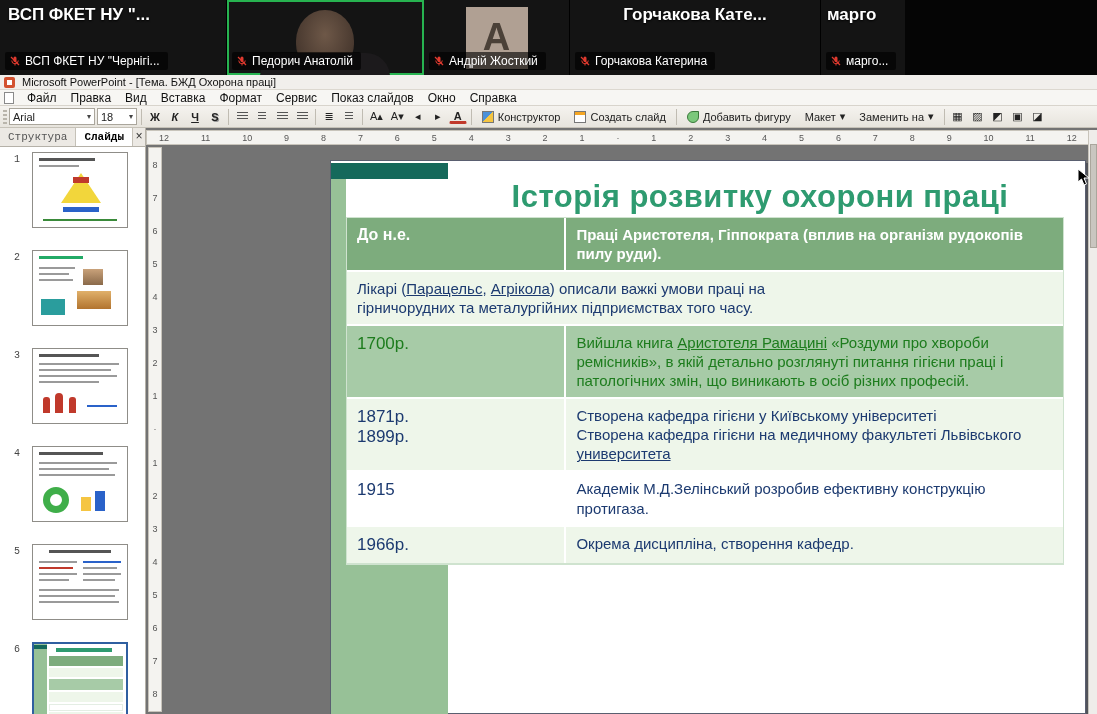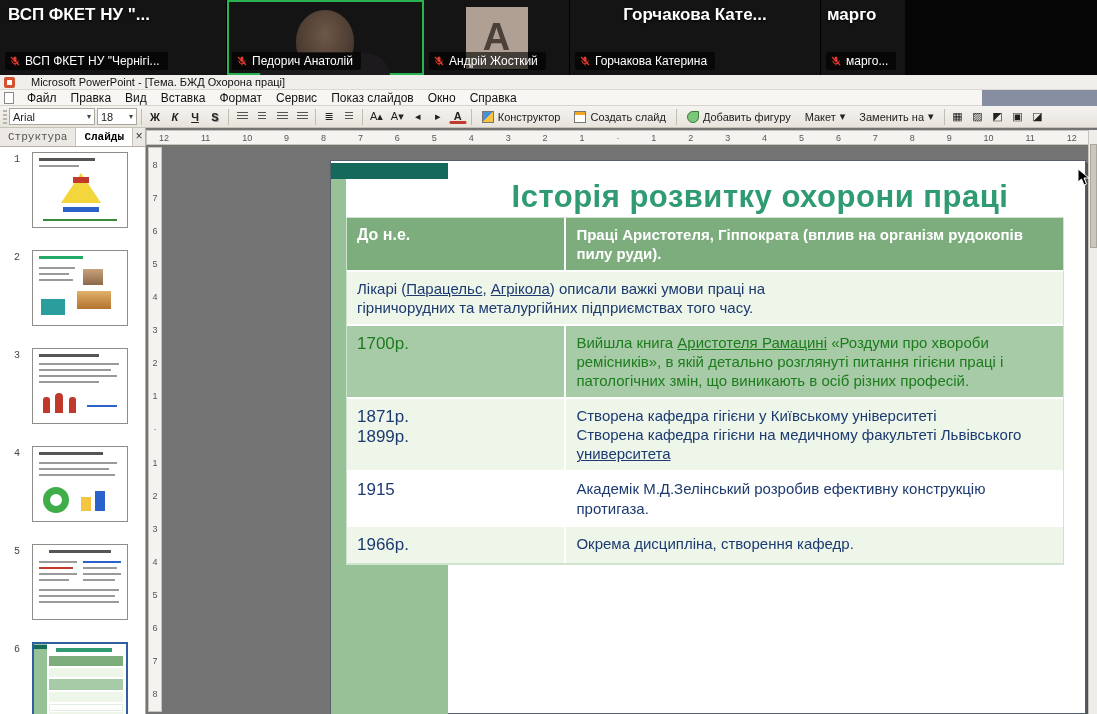--- a/index.html
+++ b/index.html
@@ -14,24 +14,24 @@
   .voverlay.center { left:50%; transform:translateX(-50%); }
   .vlabel { position:absolute; left:5px; bottom:5px; display:flex; align-items:center; gap:4px; background:rgba(0,0,0,.62); color:#fff; font-size:12px; padding:2px 8px 2px 4px; border-radius:2px; white-space:nowrap; max-width:95%; overflow:hidden; }
   .face1 { position:absolute; left:50%; top:10px; transform:translateX(-50%); width:58px; height:62px; border-radius:50% 50% 45% 45%; background:radial-gradient(ellipse at 50% 40%, #6e5848 0%, #4a3a30 70%, #221c18 100%); }
   .body1 { position:absolute; left:50%; bottom:-12px; transform:translateX(-50%); width:130px; height:34px; border-radius:24px 24px 0 0; background:#1c1a1c; }
   .tile.video2 { background:linear-gradient(#3d3632,#201b19); }
   .hair2 { position:absolute; left:54%; top:2px; width:70px; height:66px; border-radius:50%; background:#171011; }
   .face2 { position:absolute; left:60%; top:10px; width:38px; height:48px; border-radius:50%; background:#8a6f5c; }
   .avatarbox { position:absolute; left:50%; top:50%; transform:translate(-50%,-50%); width:62px; height:62px; background:#b0a093; display:flex; align-items:center; justify-content:center; color:#4b4138; font-size:38px; font-weight:bold; }
 
   
-  .titlebar { position:absolute; left:0; top:75px; width:1097px; height:15px; background:#f1efec; display:flex; align-items:center; gap:16px; padding:0 4px; font-size:11px; color:#111; border-bottom:1px solid #dcd8d0; }
+  .titlebar { position:absolute; left:0; top:75px; width:1097px; height:15px; background:#f1efec; display:flex; align-items:center; gap:7px; padding:0 4px; font-size:11px; color:#111; border-bottom:1px solid #dcd8d0; }
   .ppico { width:11px; height:11px; background:#d35230; border-radius:2px; flex:0 0 auto;
            background-image:linear-gradient(#fff 0 0); background-size:5px 5px; background-position:3px 3px; background-repeat:no-repeat; }
-  .menubar { position:absolute; left:0; top:90px; width:982px; height:16px; background:#f7f6f3; display:flex; align-items:center; font-size:12px; color:#111; border-bottom:1px solid #d8d4cc; padding-left:4px; }
+  .menubar { position:absolute; left:0; top:90px; width:1097px; height:16px; background:#f7f6f3; display:flex; align-items:center; font-size:12px; color:#111; border-bottom:1px solid #d8d4cc; padding-left:4px; }
   .docico { width:10px; height:12px; background:#fff; border:1px solid #8a8a8a; margin-right:6px; }
   .menuitem { padding:0 7px; cursor:default; }
   .toolbar { position:absolute; left:0; top:106px; width:1097px; height:22px; background:linear-gradient(#f5f3ef,#e7e4dd); border-bottom:1px solid #c6c2b8; display:flex; align-items:center; gap:2px; padding:0 3px; font-size:11px; color:#222; overflow:hidden; white-space:nowrap; }
   .grip { width:4px; height:14px; background:repeating-linear-gradient(#b9b5ab 0 2px, transparent 2px 4px); flex:0 0 auto; }
   .combo { display:flex; align-items:center; justify-content:space-between; background:#fff; border:1px solid #aaa69c; height:17px; padding:0 3px; gap:4px; }
   .combo .dd { font-size:8px; color:#444; }
   .sep { width:1px; height:16px; background:#c0bcb2; margin:0 2px; flex:0 0 auto; }
   .tbtn { min-width:18px; height:18px; border:1px solid transparent; background:transparent; display:flex; align-items:center; justify-content:center; font-size:11px; color:#222; border-radius:2px; padding:0 2px; }
   .tbtn.bold { font-weight:bold; }
   .tbtn.ital { font-style:italic; font-weight:bold; }

